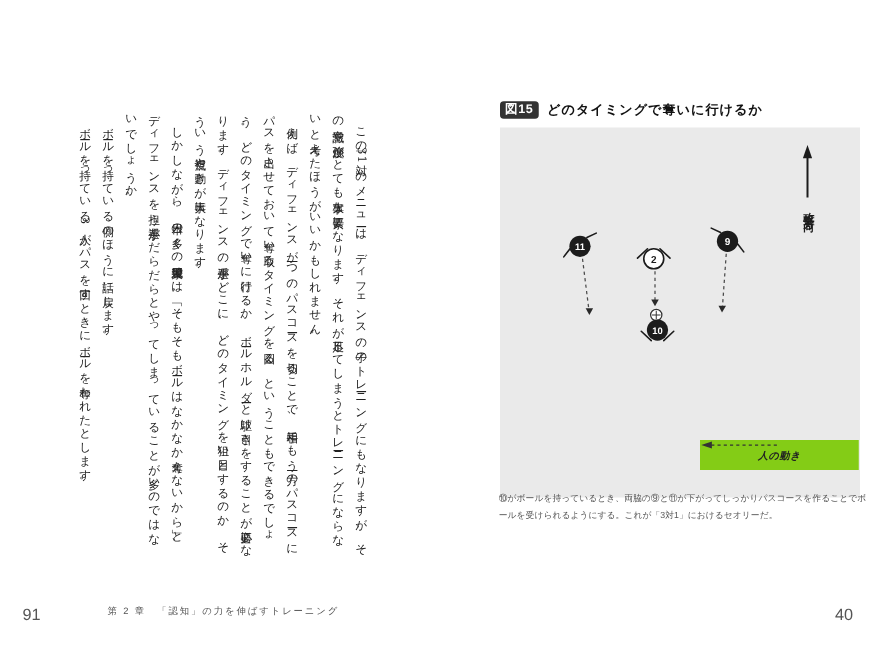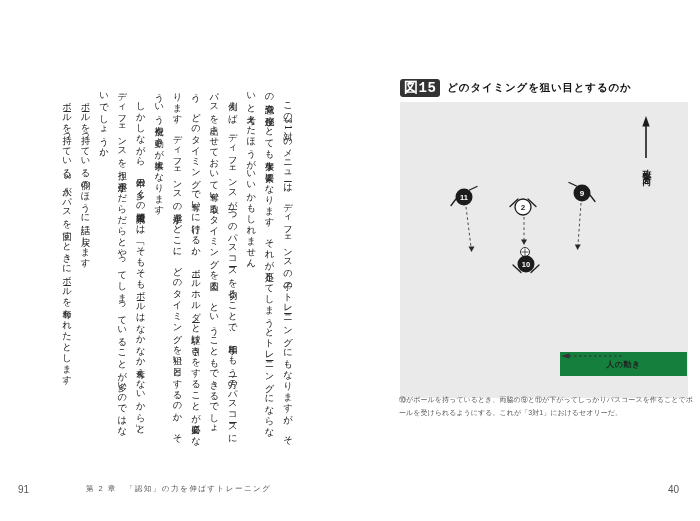--- a/index.html
+++ b/index.html
@@ -11,52 +11,52 @@
   
   .body-text {
     position:absolute; top:86px; left:56px; width:241px; height:356px;
     writing-mode:vertical-rl; -webkit-writing-mode:vertical-rl;
     font-family:"DejaVu Serif","Liberation Serif",serif;
     font-size:9.3px; line-height:18.4px; letter-spacing:0.45px; color:#222;
   }
   .body-text p { margin:0; padding:0; text-indent:1em; }
 
   
-  .footer-num { position:absolute; top:484px; font-size:10px; color:#555; font-family:"Liberation Sans",sans-serif; }
+  .footer-num { position:absolute; top:484px; font-size:13px; color:#555; font-family:"Liberation Sans",sans-serif; }
   .footer-num.left { left:18px; }
   .footer-num.right { left:668px; }
   .footer-chapter {
     position:absolute; left:86px; top:484px; font-size:7.5px; color:#555;
     letter-spacing:1.5px; font-family:Liberation Sans, sans-serif;
   }
 
   
   .fig-title-row { position:absolute; left:400px; top:80px; height:16px; display:flex; align-items:center; }
   .fig-badge {
-    background:#333333; color:#ffffff; font-size:14px; font-weight:bold;
-    border-radius:3px; padding:2px 4px 1.5px 4px; line-height:1; letter-spacing:0.5px;font-family:Liberation Mono, monospace;
+    background:#333333; color:#ffffff; font-size:10px; font-weight:bold;
+    border-radius:3px; padding:2px 4px 1.5px 4px; line-height:1; letter-spacing:0.5px;
   }
   .fig-title { font-size:10.5px; font-weight:bold; color:#111; margin-left:7px; letter-spacing:0.8px; }
 
   .diagram {
     position:absolute; left:400px; top:102px; width:288px; height:296px;
     background:#eaeaea;
     text-align:center;
   }
   .diagram svg { position:absolute; left:0; top:0; }
 
   .attack-label {
     position:absolute; left:240px; top:60px;
     writing-mode:vertical-rl; -webkit-writing-mode:vertical-rl;
     font-size:9px; font-weight:bold; letter-spacing:2.5px; color:#1c1c1c;
   }
 
   .legend {
     position:absolute; left:160px; top:250px; width:127px; height:24px;
-    background:#15803d; display:flex; align-items:center; justify-content:center; gap:6px;
+    background:#84cc16; display:flex; align-items:center; justify-content:center; gap:6px;font-style:italic;
   }
   .legend-label { font-size:8px; font-weight:bold; color:#222; letter-spacing:0.5px; }
 
   .caption {
     position:absolute; left:399px; top:393px; width:295px;
     font-size:7px; line-height:13px; color:#555; letter-spacing:0.05px;
   }
 </style>
 </head>
 <body>
@@ -67,21 +67,21 @@
   <p>しかしながら、日本の多くの練習風景では、「そもそもボールはなかなか奪えないから」と、ディフェンスを担う選手がだらだらとやってしまっていることが多いのではないでしょうか。</p>
   <p>ボールを持っている側のほうに話に戻します。</p>
   <p>ボールを持っている3人がパスを回すときにボールを奪われたとします。</p>
 </div>
 
 <div class="footer-num left">91</div>
 <div class="footer-chapter">第 2 章　「認知」の力を伸ばすトレーニング</div>
 
 <div class="fig-title-row">
   <span class="fig-badge">図15</span>
-  <span class="fig-title">どのタイミングを狙い目とするのか</span>
+  <span class="fig-title">どのタイミングで奪いに行けるか</span>
 </div>
 
 <div class="diagram">
   <svg width="288" height="288" viewBox="0 0 288 288">
 
     <g>
       <line x1="246" y1="56" x2="246" y2="23" stroke="#1c1c1c" stroke-width="1.6"></line>
       <polygon points="246,14 242.3,24.5 249.7,24.5" fill="#1c1c1c"></polygon>
     </g>
 

